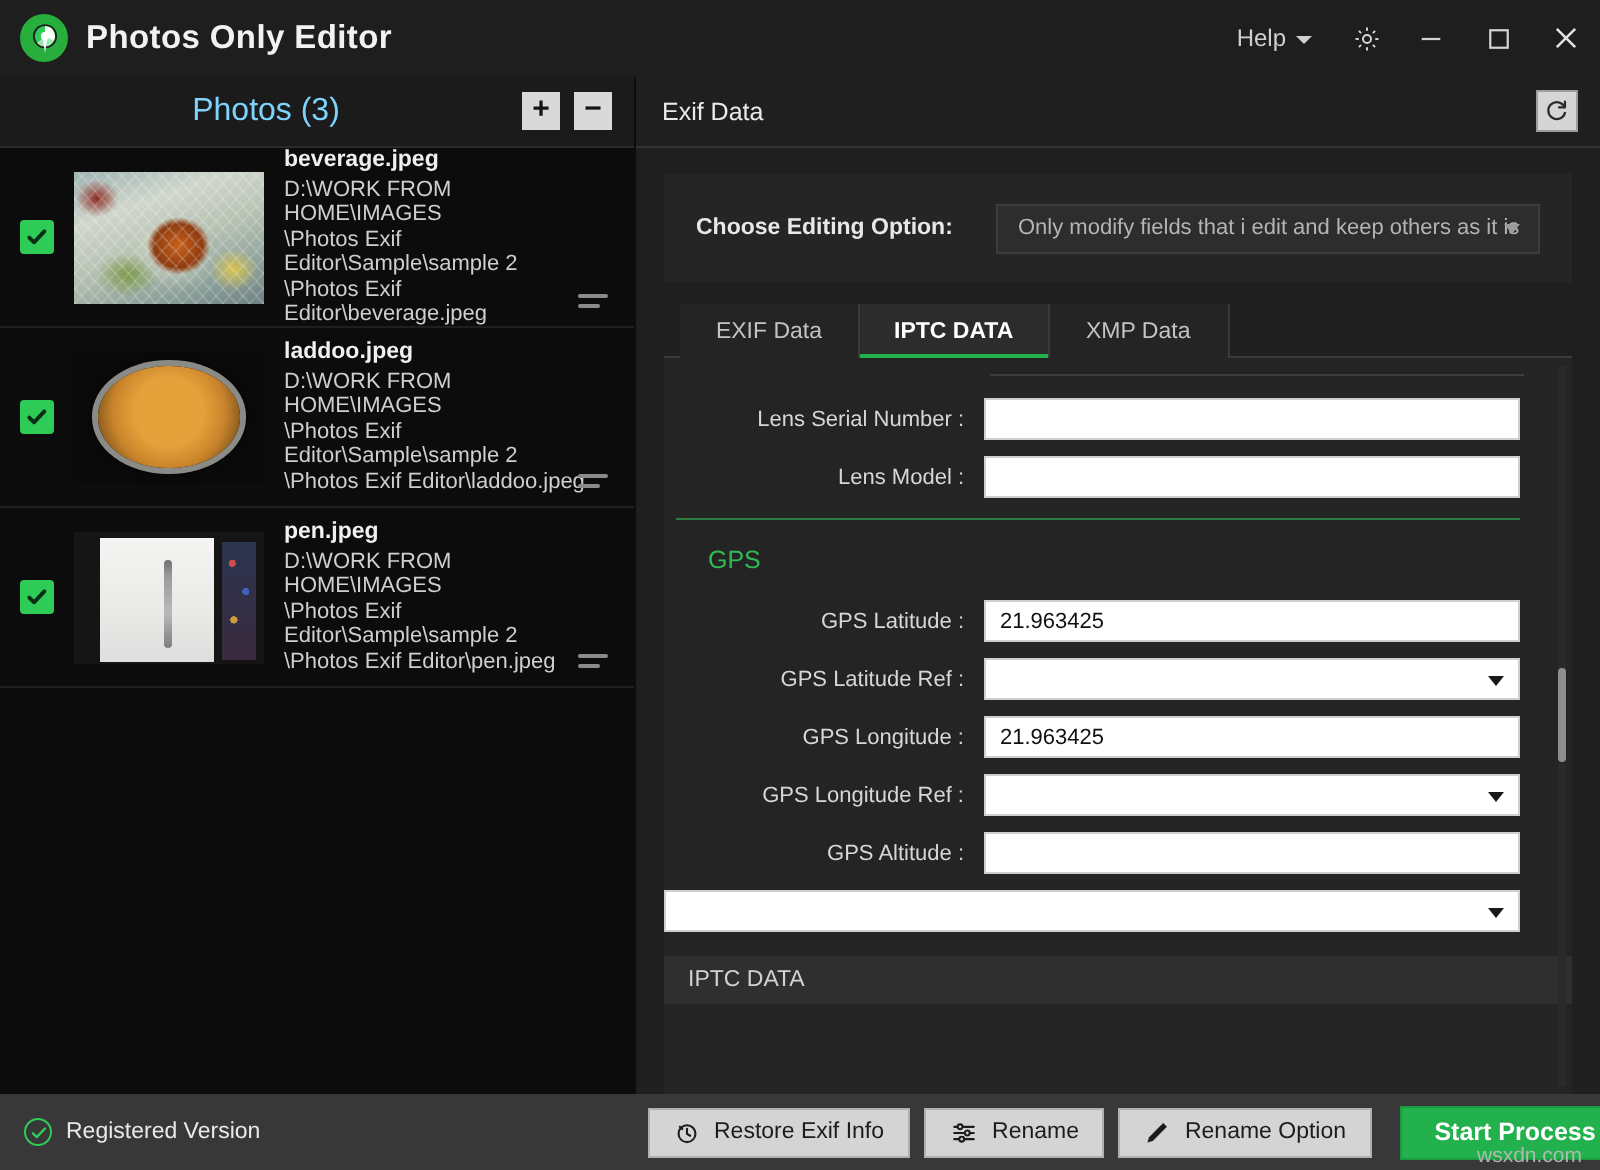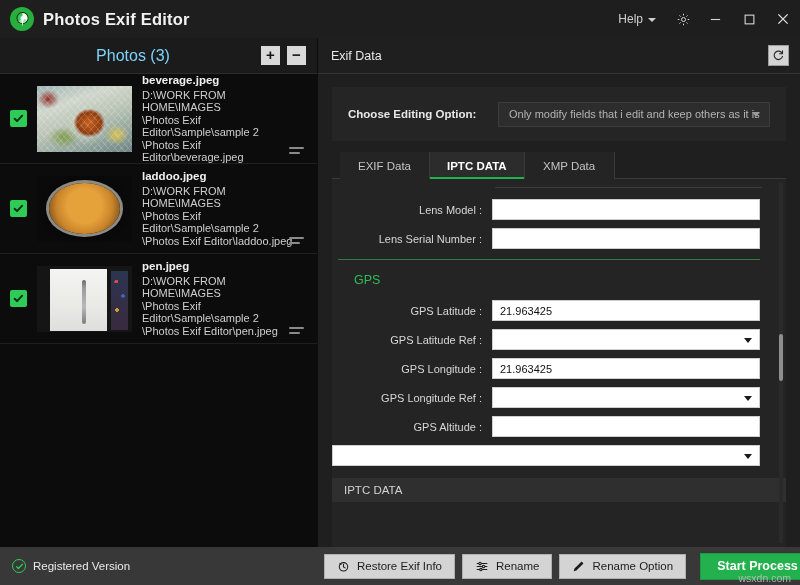--- a/index.html
+++ b/index.html
@@ -540,21 +540,21 @@
     <div class="logo-wrap">
       <svg width="17" height="17" viewBox="0 0 24 24">
         <circle cx="12" cy="10" r="8.5" fill="#1e1e1e"></circle>
         <circle cx="12" cy="10" r="7.2" fill="#2ecc57"></circle>
         <path d="M12 2.8 A7.2 7.2 0 0 1 18.2 13.4 L12 10 Z" fill="#ffffff" opacity="0.95"></path>
         <path d="M18.2 13.4 A7.2 7.2 0 0 1 6.4 14.9 L12 10 Z" fill="#ffffff" opacity="0.55"></path>
         <circle cx="12" cy="10" r="2.9" fill="#ffffff"></circle>
         <path d="M10.6 12.3 L12 22 L13.4 12.3 Z" fill="#ffffff"></path>
       </svg>
     </div>
-    <div class="app-title">Photos Exif Editor</div>
+    <div class="app-title">Photos Only Editor</div>
     <div class="title-spacer"></div>
 
     <div class="help-link">
       <span>Help</span>
       <span class="chev"></span>
     </div>
 
     <div class="tb-icon">
       <svg width="15" height="15" viewBox="0 0 24 24" fill="none" stroke="#d4d4d4" stroke-width="1.6">
         <circle cx="12" cy="12" r="3.2"></circle>
@@ -697,28 +697,28 @@
           </div>
           <div class="tab">
             <span>XMP Data</span>
           </div>
         </div>
 
         <div class="form-scroll">
           <div class="rule"></div>
 
           <div class="frow">
-            <div class="flabel">Lens Model :</div>
+            <div class="flabel">Lens Serial Number :</div>
             <div class="finput">
               <span></span>
             </div>
           </div>
 
           <div class="frow">
-            <div class="flabel">Lens Serial Number :</div>
+            <div class="flabel">Lens Model :</div>
             <div class="finput">
               <span></span>
             </div>
           </div>
 
           <div class="green-sep"></div>
           <div class="gps-title">GPS</div>
 
           <div class="frow">
             <div class="flabel">GPS Latitude :</div>

